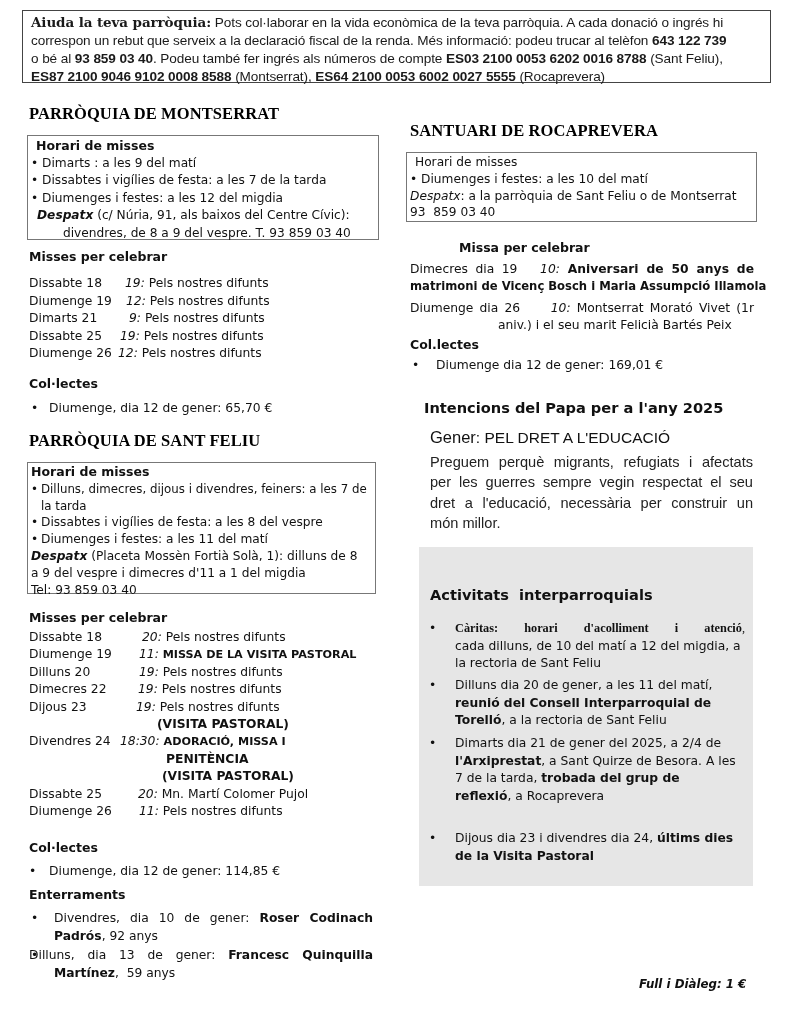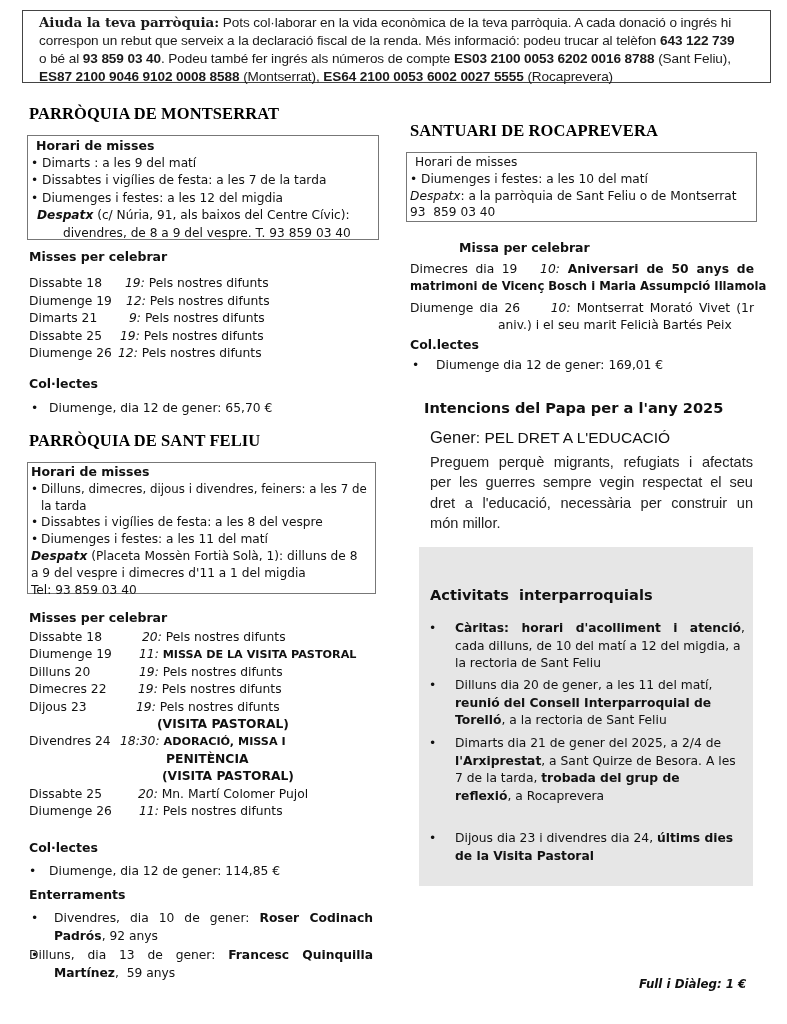--- a/index.html
+++ b/index.html
@@ -1,20 +1,20 @@
 <!DOCTYPE html>
 <html><head>
 <meta charset="utf-8">
 <style>
   html, body { margin: 0; padding: 0; background: #ffffff; }
   body { width: 787px; height: 1024px; position: relative; overflow: hidden; color: #111; font-family: "DejaVu Sans", sans-serif; }
   .abs { position: absolute; }
 
   
-  #banner { left: 22px; top: 10px; width: 749px; height: 73px; border: 1.5px solid #444; padding: 2px 16px; box-sizing: border-box;
+  #banner { left: 22px; top: 10px; width: 749px; height: 73px; border: 1.5px solid #444; padding: 2px 8px; box-sizing: border-box;
     font-family: "Liberation Sans", sans-serif; font-size: 13.6px; line-height: 18px; color: #1a1a1a; letter-spacing: -0.1px; }
   #banner .lead { font-family: "DejaVu Serif", serif; font-weight: bold; font-size: 13.5px; }
   #banner b { font-weight: bold; }
 
   .h-section { font-family: Liberation Serif, serif; font-weight: bold; font-size: 16.5px; color: #000000; letter-spacing: 0.1px; white-space: nowrap; }
   .box { border: 1px solid #777; box-sizing: border-box; font-size: 12.2px; line-height: 17.5px; padding: 1px 3px; }
   .box .bh { font-weight: bold; font-size: 12.5px; }
   .sub { font-weight: bold; font-size: 12.5px; }
   .txt { font-size: 12.3px; line-height: 17.4px; white-space: nowrap; }
   .it { font-style: italic; }
@@ -135,21 +135,21 @@
   <div style="text-align:justify; text-align-last:justify;">dret a l'educació, necessària per construir un</div>
   <div>món millor.</div>
 </div>
 
 <div id="agenda" class="abs">
   <div style="position:absolute; left:11px; top:39px; font-weight:bold; font-size:14.6px; white-space:pre;">Activitats  interparroquials</div>
   <div id="agenda-items">
       <div class="ag-item" style="top: 73px;">
         <span class="dot">•</span>
         <div class="body">
-          <div style="white-space: normal; text-align: justify; text-align-last: justify;"><b>Càritas: horari d'acolliment i atenció</b><span>,</span></div>
+          <div style="white-space: normal; text-align: justify; text-align-last: justify; font-family: Liberation Serif, serif;"><b>Càritas: horari d'acolliment i atenció</b><span>,</span></div>
           <div style="white-space: nowrap;"><span>cada dilluns, de 10 del matí a 12 del migdia, a</span></div>
           <div style="white-space: nowrap;"><span>la rectoria de Sant Feliu</span></div>
         </div>
       </div>
       <div class="ag-item" style="top: 130px;">
         <span class="dot">•</span>
         <div class="body">
           <div style="white-space: nowrap;"><span>Dilluns dia 20 de gener, a les 11 del matí,</span></div>
           <div style="white-space: nowrap;"><b>reunió del Consell Interparroquial de</b></div>
           <div style="white-space: nowrap;"><b>Torelló</b><span>, a la rectoria de Sant Feliu</span></div>

